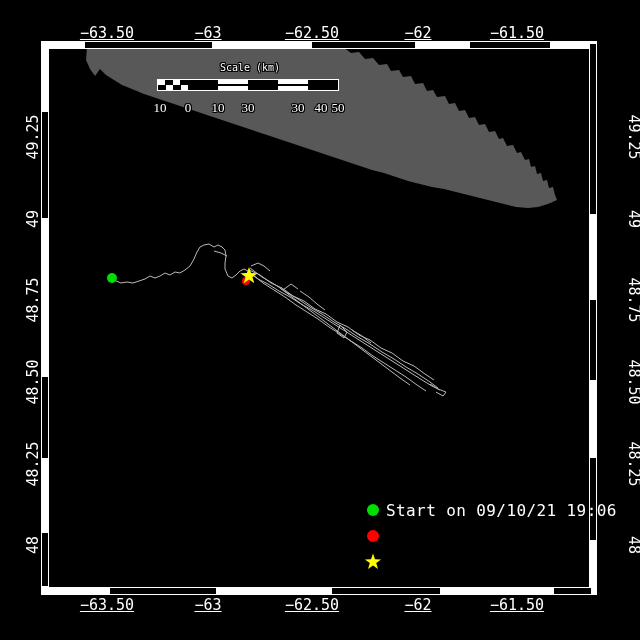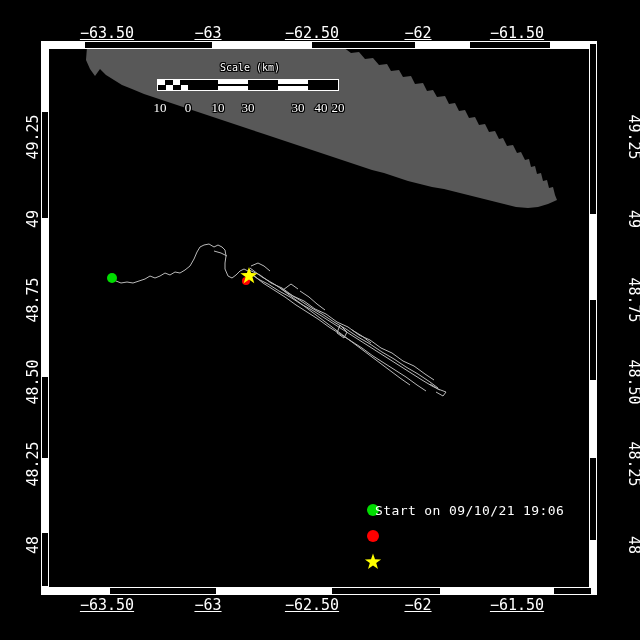--- a/index.html
+++ b/index.html
@@ -18,22 +18,22 @@
             border:1px solid #fff;display:flex;z-index:3;}
   .sseg{height:100%;flex:0 0 30px;}
   .sseg.black{background:#000;}
   .sseg.striped{background:linear-gradient(#fff 0 4px,#000 4px 6px,#fff 6px 10px);}
   .sseg.checker{background:conic-gradient(#000 25%,#fff 0 50%,#000 0 75%,#fff 0);
                 background-size:15px 10px;}
   #scale-title{position:absolute;left:250px;top:61px;transform:translateX(-50%);
                font-size:10px;line-height:14px;z-index:3;}
   .scale-num{position:absolute;top:101px;transform:translateX(-50%);
              font-size:13px;line-height:14px;z-index:3;font-family:Liberation Serif, serif;}
-  .legend-label{position:absolute;left:375px;transform:translateY(-50%);
-                font-size:13px;line-height:13px;z-index:4;letter-spacing:0.4px;}
+  .legend-label{position:absolute;left:386px;transform:translateY(-50%);
+                font-size:16px;line-height:13px;z-index:4;letter-spacing:0.4px;}
 </style>
 </head>
 <body>
 
 <div id="stage">
   <svg id="plot" width="640" height="640" viewBox="0 0 640 640">
       <polygon points="87,47 343,47 351,53 359,52 365,59 373,58 379,65 387,64 391,71 399,70 403,77 411,76 415,84 423,83 427,91 433,90 437,97 445,96 449,104 455,103 459,111 465,110 469,118 475,117 479,125 485,124 489,132 495,131 499,139 503,138 507,146 513,145 517,153 521,152 525,160 529,159 531,167 535,166 537,174 541,173 543,181 547,180 549,188 553,187 555,195 557,200 548,204 538,207 528,208 516,207 504,204 492,201 480,198 468,195 456,192 444,189 432,187 420,184 408,181 396,177 384,173 372,170 360,166 348,162 336,158 324,154 312,150 300,146 288,142 276,138 264,134 252,130 240,126 228,122 216,118 204,114 192,110 180,106 168,102 156,98 144,94 132,89 122,85 114,80 106,75 100,69 95,76 90,69 86,60" fill="#585858"></polygon>
       <polyline points="248,272 258,279 268,284 279,291 290,297 301,304 312,310 323,317 334,324 345,331 356,338 367,345 378,352 389,359 400,366 411,373 422,380 432,386 440,390" fill="none" stroke="#b8b8b8" stroke-width="1"></polyline>
       <polyline points="250,268 262,277 274,284 286,292 298,299 310,307 322,314 334,322 346,329 358,337 370,344 382,352 394,359 406,367 418,374 430,382 438,388" fill="none" stroke="#b8b8b8" stroke-width="1"></polyline>
       <polyline points="252,274 263,283 274,290 285,297 296,305 307,312 318,319 329,327 340,334 351,341 362,348 373,356 384,363 395,370 406,377 417,385 426,391" fill="none" stroke="#b8b8b8" stroke-width="1"></polyline>
@@ -100,15 +100,15 @@
     <div class="lbl axis-right" style="left: 633px; top: 300px;">48.75</div>
     <div class="lbl axis-right" style="left: 633px; top: 382px;">48.50</div>
     <div class="lbl axis-right" style="left: 633px; top: 464px;">48.25</div>
     <div class="lbl axis-right" style="left: 633px; top: 545px;">48</div>
     <div class="scale-num halo" style="left: 160px;">10</div>
     <div class="scale-num halo" style="left: 188px;">0</div>
     <div class="scale-num halo" style="left: 218px;">10</div>
     <div class="scale-num halo" style="left: 248px;">30</div>
     <div class="scale-num halo" style="left: 266px; margin-left: 32px;">30</div>
     <div class="scale-num halo" style="left: 308px; margin-left: 13px;">40</div>
-    <div class="scale-num halo" style="left: 338px;">20</div>
+    <div class="scale-num halo" style="left: 338px;">50</div>
     <div class="legend-label" style="top: 510px;">Start on 09/10/21 19:06</div>
   </div>
 
 </body></html>

